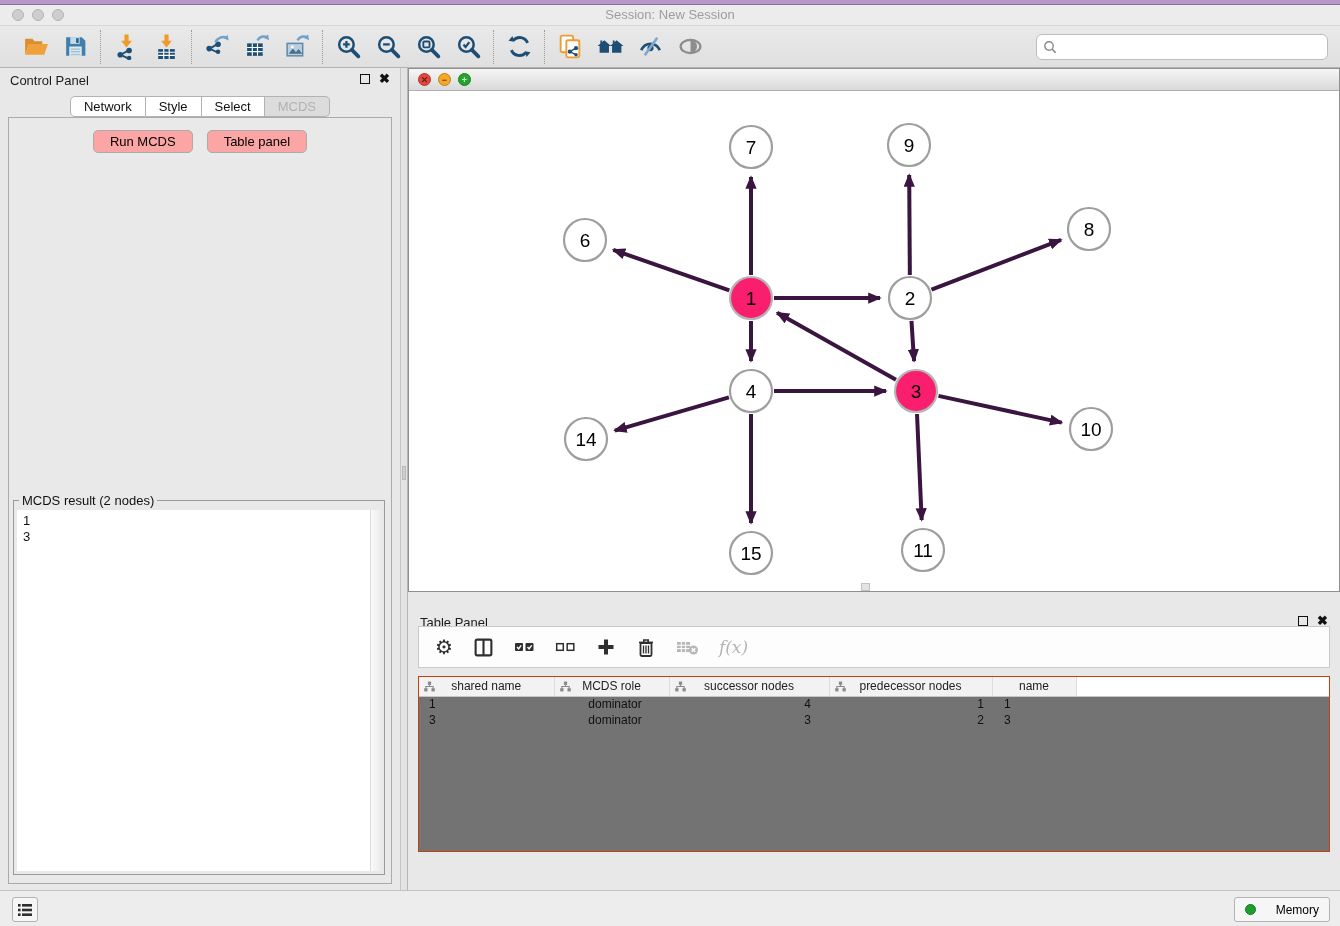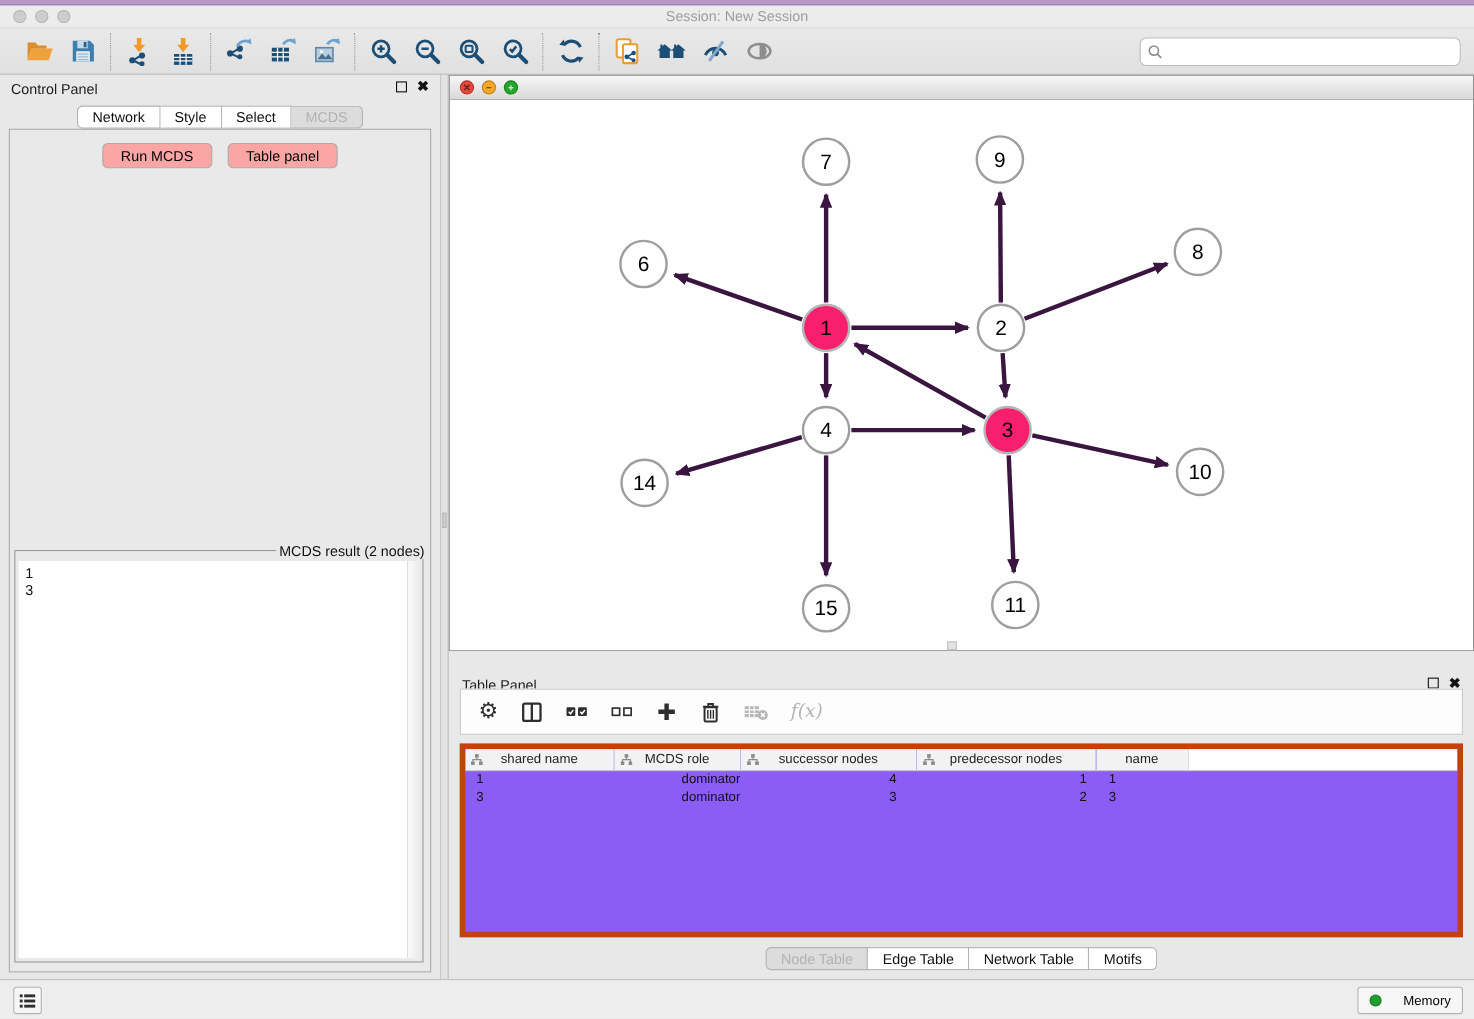--- a/index.html
+++ b/index.html
@@ -39,21 +39,21 @@
   .cp-content{position:absolute;left:8px;right:8px;top:49px;bottom:6px;border:1px solid #ababab;background:#e9e9e9;}
   .opt-label{margin-top:24px;text-align:center;font-size:13px;color:#111;}
   .selectbox{position:relative;margin:9px auto 0 auto;width:310px;height:23px;background:#fff;border:1px solid #ababab;border-radius:5px;font-size:13px;line-height:21px;padding-left:12px;cursor:pointer;}
   .spinner{position:absolute;right:7px;top:3px;display:flex;flex-direction:column;gap:2px;}
   .spin-up{width:0;height:0;border-left:4px solid transparent;border-right:4px solid transparent;border-bottom:5px solid #555;}
   .spin-dn{width:0;height:0;border-left:4px solid transparent;border-right:4px solid transparent;border-top:5px solid #555;}
   .btnrow{margin-top:12px;display:flex;justify-content:center;gap:14px;}
   .pbtn{height:23px;padding:0 16px;font-size:13px;background:#fca5a5;border:1px solid #ababab;border-radius:5px;font-family:"Liberation Sans",sans-serif;cursor:pointer;}
 
   .result-fieldset{position:absolute;left:4px;right:6px;top:375px;height:382px;border:1px solid #9a9a9a;margin:0;padding:0;background:#e9e9e9;}
-  .result-fieldset legend{font-size:13px;color:#111;margin-left:5px;padding:0 3px;text-align:right;}
+  .result-fieldset legend{font-size:13px;color:#111;margin-left:5px;padding:0 3px;}
   .result-box{position:absolute;left:3px;right:3px;top:2px;bottom:3px;background:#fff;overflow:hidden;}
   .result-box pre{margin:0;padding:3px 6px;font-family:"Liberation Sans",sans-serif;font-size:13px;line-height:16px;color:#111;}
   .vscroll{position:absolute;right:0;top:0;bottom:0;width:11px;background:linear-gradient(to right,#fafafa,#ebebeb);border-left:1px solid #ddd;}
 
   
   .vdivider{position:absolute;left:400px;top:68px;width:8px;height:822px;background:#e3e3e3;border-left:1px solid #c6c6c6;border-right:1px solid #b5b5b5;}
   .vhandle{position:absolute;left:1px;top:398px;width:4px;height:14px;background:#cfcfcf;border:1px solid #b9b9b9;}
 
   
   .net-frame{position:absolute;left:408px;top:68px;width:932px;height:524px;border:1px solid #8f8f8f;background:#fff;}
@@ -70,28 +70,28 @@
 
   
   .table-panel{position:absolute;left:408px;top:592px;width:932px;height:298px;background:#e8e8e8;}
   .tp-head{position:absolute;left:0;top:16px;width:100%;height:28px;}
   .tp-head .ptitle{position:absolute;left:12px;top:7px;font-size:13px;color:#1c1c1c;}
   .tp-toolbar{position:absolute;left:10px;right:10px;top:34px;height:42px;background:#fdfdfd;border:1px solid #c9c9c9;display:flex;align-items:center;gap:20px;padding-left:16px;}
   .ttico{display:flex;align-items:center;justify-content:center;cursor:pointer;}
   .fx{font-family:"DejaVu Serif",serif;font-style:italic;font-size:17px;color:#b4b4b4;}
   .gear-glyph{font-size:20px;color:#2f2f2f;line-height:20px;}
 
-  .tp-table{position:absolute;left:10px;right:10px;top:84px;bottom:38px;background:#8b5cf6;border:5px solid #c2410c;overflow:hidden;}
+  .tp-table{position:absolute;left:10px;right:10px;top:84px;bottom:38px;background:#737373;border:1px solid #c2410c;overflow:hidden;}
   table.ntable{border-collapse:collapse;table-layout:fixed;width:100%;}
   .ntable th{position:relative;height:19px;background:#f2f2f2;border-right:1px solid #ddd;border-bottom:1px solid #c6c6c6;font-size:12px;font-weight:normal;color:#222;text-align:center;padding:0;}
   .ntable th.nohdr{background:#fff;border-right:none;border-bottom:1px solid #c6c6c6;}
   .ntable th .tree{position:absolute;left:5px;top:4px;}
   .ntable td{height:16px;font-size:12px;color:#111;padding:0;white-space:nowrap;overflow:hidden;}
   .ntable td.a-l0{padding-left:10px;text-align:left;}
-  .ntable td.a-l1{padding-left:7px;text-align:right;}
+  .ntable td.a-l1{padding-left:7px;text-align:center;}
   .ntable td.a-r2{padding-right:18px;text-align:right;}
   .ntable td.a-r3{padding-right:8px;text-align:right;}
   .ntable td.a-l4{padding-left:12px;text-align:left;}
 
   .tp-tabs{position:absolute;left:0;right:0;bottom:8px;display:flex;justify-content:center;}
   .tp-tabs .tab{height:21px;}
 
   
   .statusbar{position:absolute;left:0;top:890px;width:100%;height:36px;background:#ededed;border-top:1px solid #c2c2c2;}
   .status-left-btn{position:absolute;left:12px;top:6px;width:26px;height:25px;background:#f6f6f6;border:1px solid #b3b3b3;border-radius:3px;display:flex;align-items:center;justify-content:center;cursor:pointer;}
@@ -497,26 +497,20 @@
               <td class="a-l0">3</td>
               <td class="a-l1">dominator</td>
               <td class="a-r2">3</td>
               <td class="a-r3">2</td>
               <td class="a-l4">3</td>
               <td></td>
             </tr>
           </tbody>
       </table>
     </div>
-    <div class="tp-tabs">
-      <span class="tab active">Node Table</span>
-      <span class="tab">Edge Table</span>
-      <span class="tab">Network Table</span>
-      <span class="tab last">Motifs</span>
-    </div>
   </div>
 
   <div class="statusbar">
     <span class="status-left-btn">
       <svg width="16" height="14" viewBox="0 0 16 14">
           <g fill="#2f2f2f">
             <rect x="1" y="1" width="2.6" height="2.6"></rect>
             <rect x="5" y="1" width="10" height="2.6"></rect>
             <rect x="1" y="5.7" width="2.6" height="2.6"></rect>
             <rect x="5" y="5.7" width="10" height="2.6"></rect>

